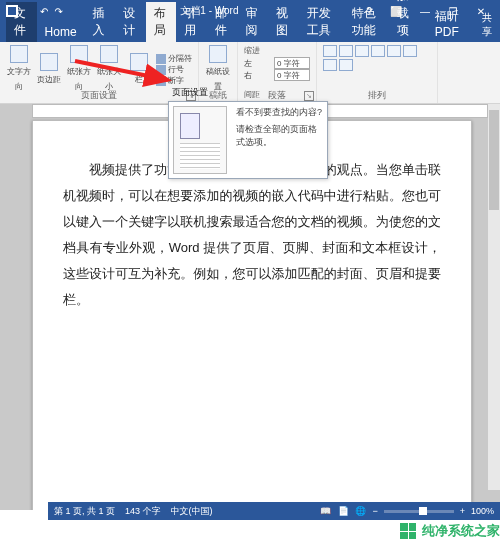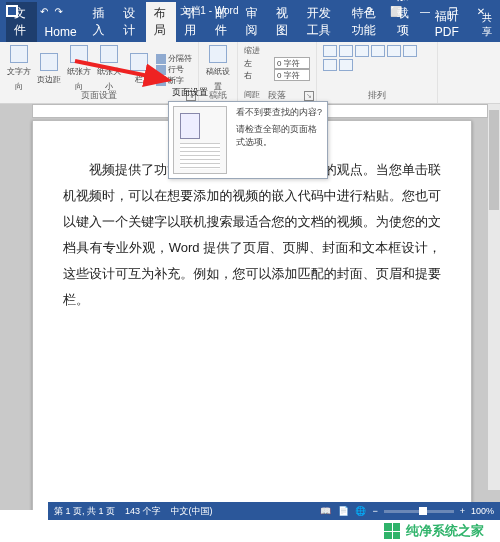--- a/index.html
+++ b/index.html
@@ -44,21 +44,21 @@
 .tooltip{position:absolute;top:84px;left:168px;width:160px;background:#fff;border:1px solid #9aa7b8;box-shadow:1px 1px 4px rgba(0,0,0,.2);z-index:15;padding:4px;display:flex;gap:9px;}
 .tt-thumb{width:54px;height:68px;border:1px solid #bbb;background:#f8f8f8;position:relative;}
 .tt-thumb:before{content:"";position:absolute;top:6px;left:6px;width:18px;height:24px;border:1px solid #88a;background:#eef;}
 .tt-thumb:after{content:"";position:absolute;top:36px;left:6px;right:6px;height:26px;background:repeating-linear-gradient(#ccc,#ccc 1px,#fff 1px,#fff 4px);}
 .tt-text{flex:1;font-size:9px;color:#444;line-height:13px;}
 .tt-title{font-size:9px;color:#222;margin:2px 0 2px 4px;}
 .statusbar{position:absolute;bottom:22px;left:0;right:0;height:18px;background:#2b579a;color:#fff;display:flex;align-items:center;font-size:9px;padding:0 6px;margin-left:48px;}
 .statusbar .sr{margin-left:auto;display:flex;align-items:center;gap:6px;}
 .track{width:70px;height:3px;background:#6b88b7;position:relative;}
 .track:after{content:"";position:absolute;left:50%;top:-3px;width:8px;height:8px;background:#fff;}
-.wm{position:absolute;bottom:0;left:0;right:0;height:22px;background:#fff;display:flex;align-items:center;justify-content:flex-end;padding:0 16px;gap:6px;}
+.wm{position:absolute;bottom:0;left:0;right:0;height:22px;background:#fff;display:flex;align-items:center;justify-content:flex-end;padding:0 0;gap:6px;}
 .wm .logo{width:16px;height:16px;display:grid;grid-template-columns:1fr 1fr;grid-template-rows:1fr 1fr;gap:1px;}
 .wm .logo span{background:#2fb36a;}
 .wm .wtxt{font-size:13px;color:#2fb36a;font-weight:600;}
 .scroll{position:absolute;top:104px;right:0;width:12px;height:386px;background:#e8e8e8;}
 .scroll .thumb{position:absolute;top:6px;left:1px;right:1px;height:100px;background:#c2c2c2;}
 </style>
 </head>
 <body>
 
 <div class="titlebar">

